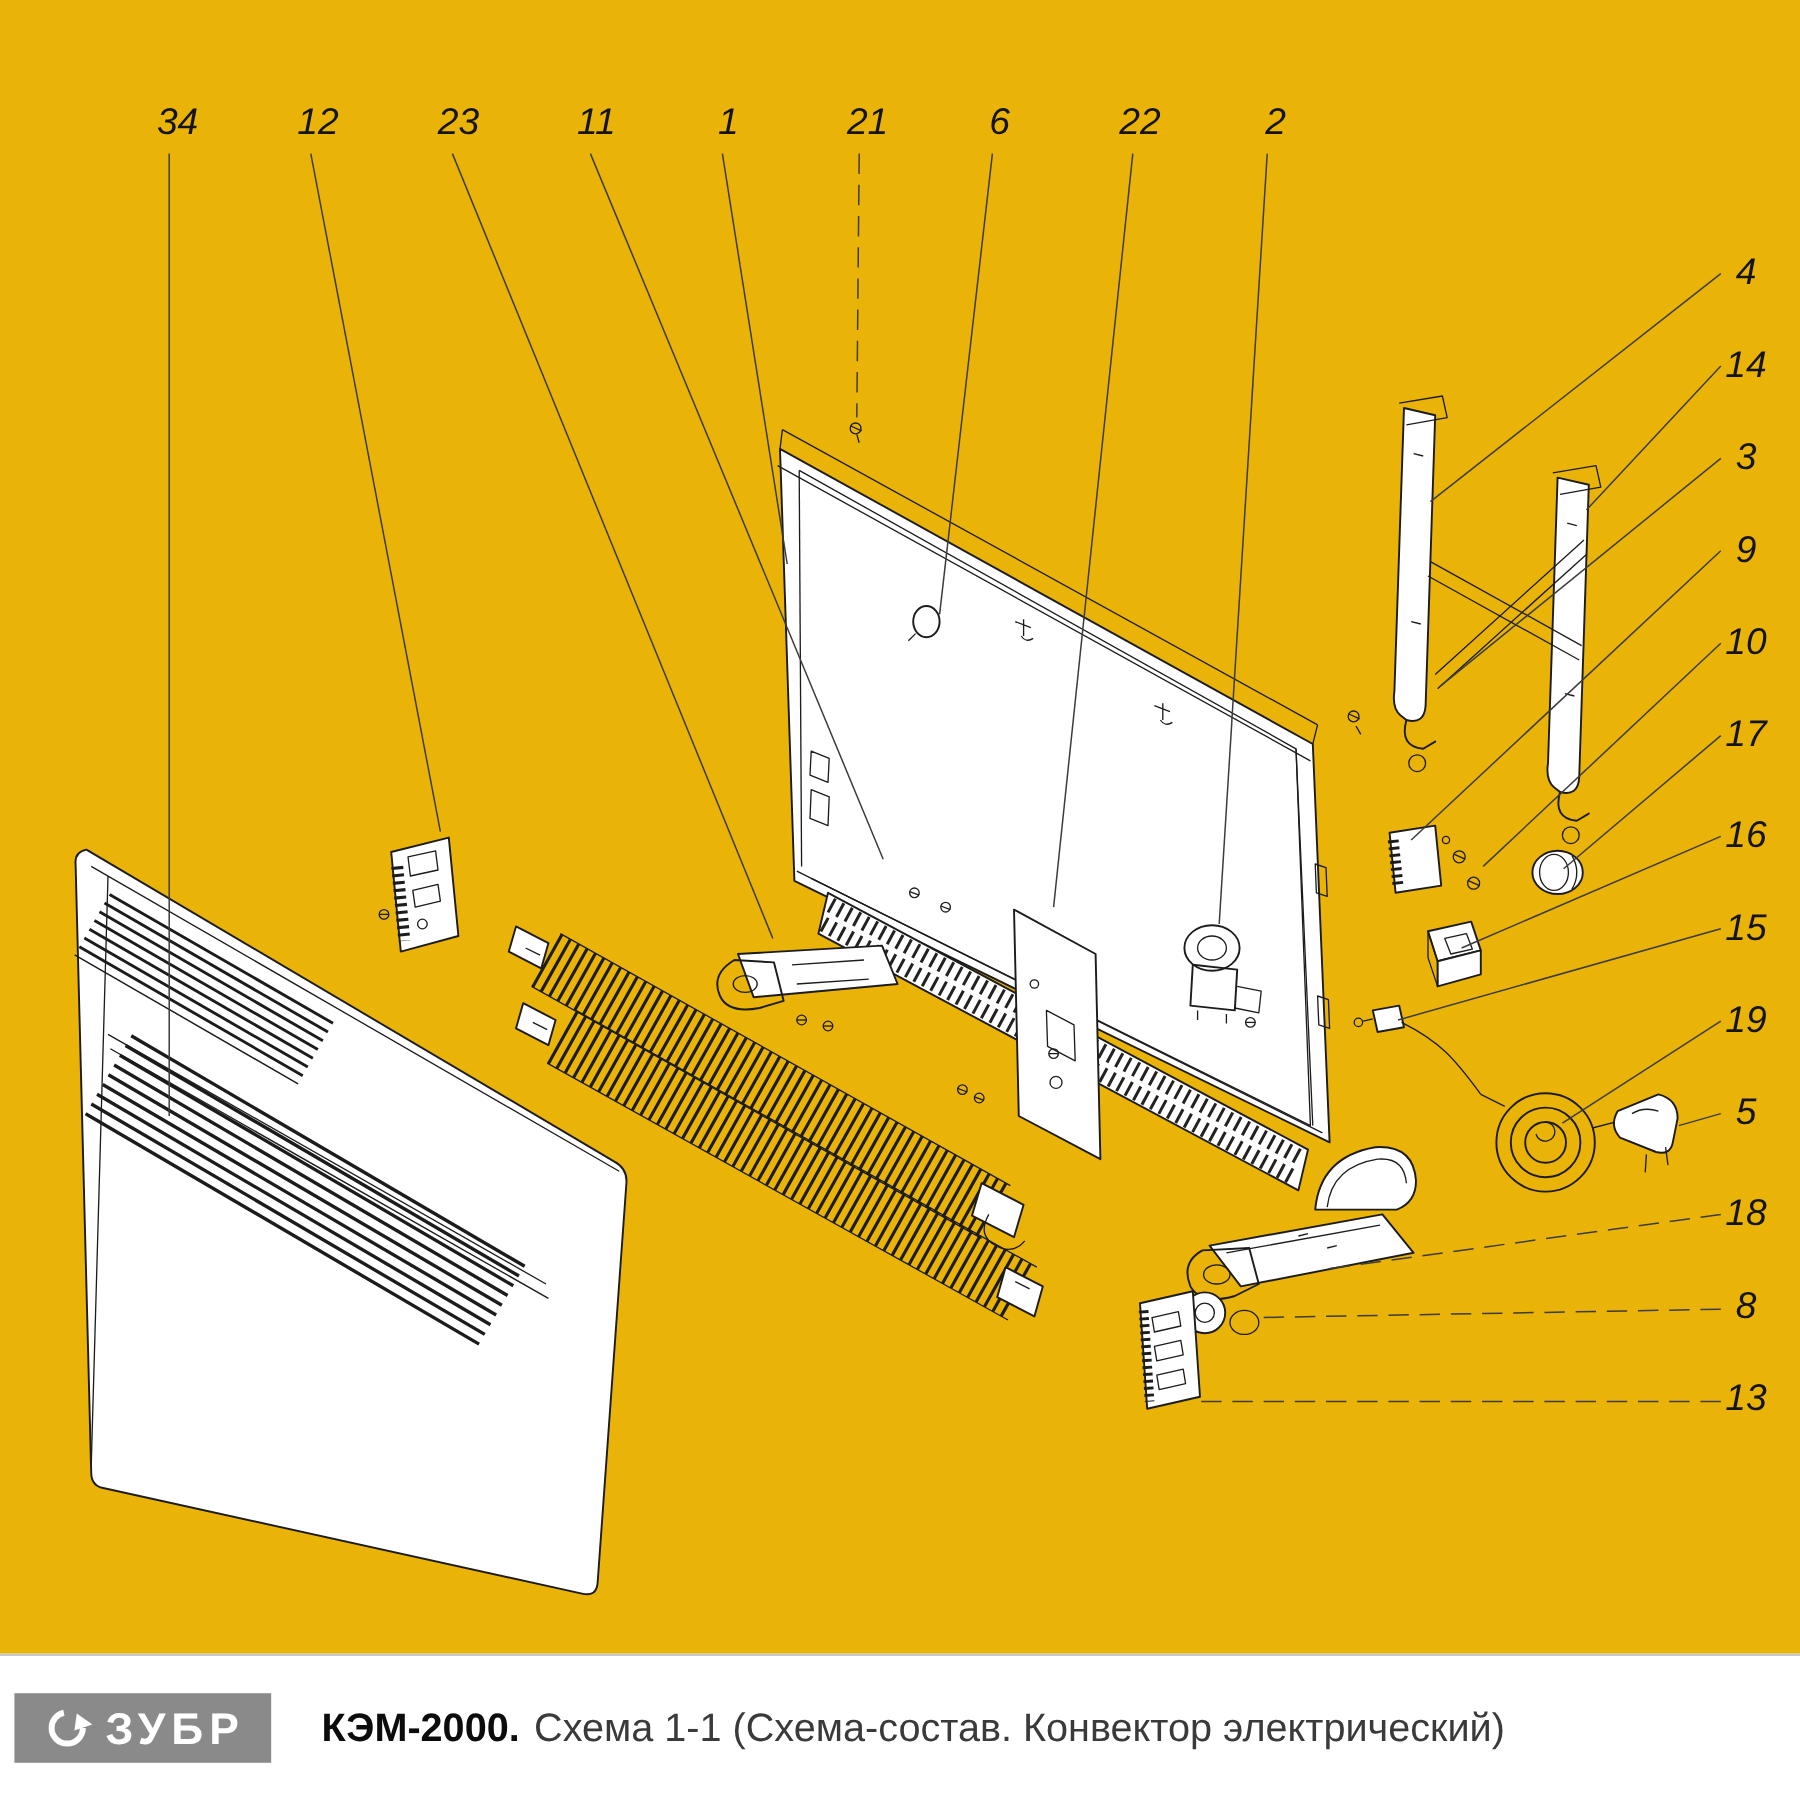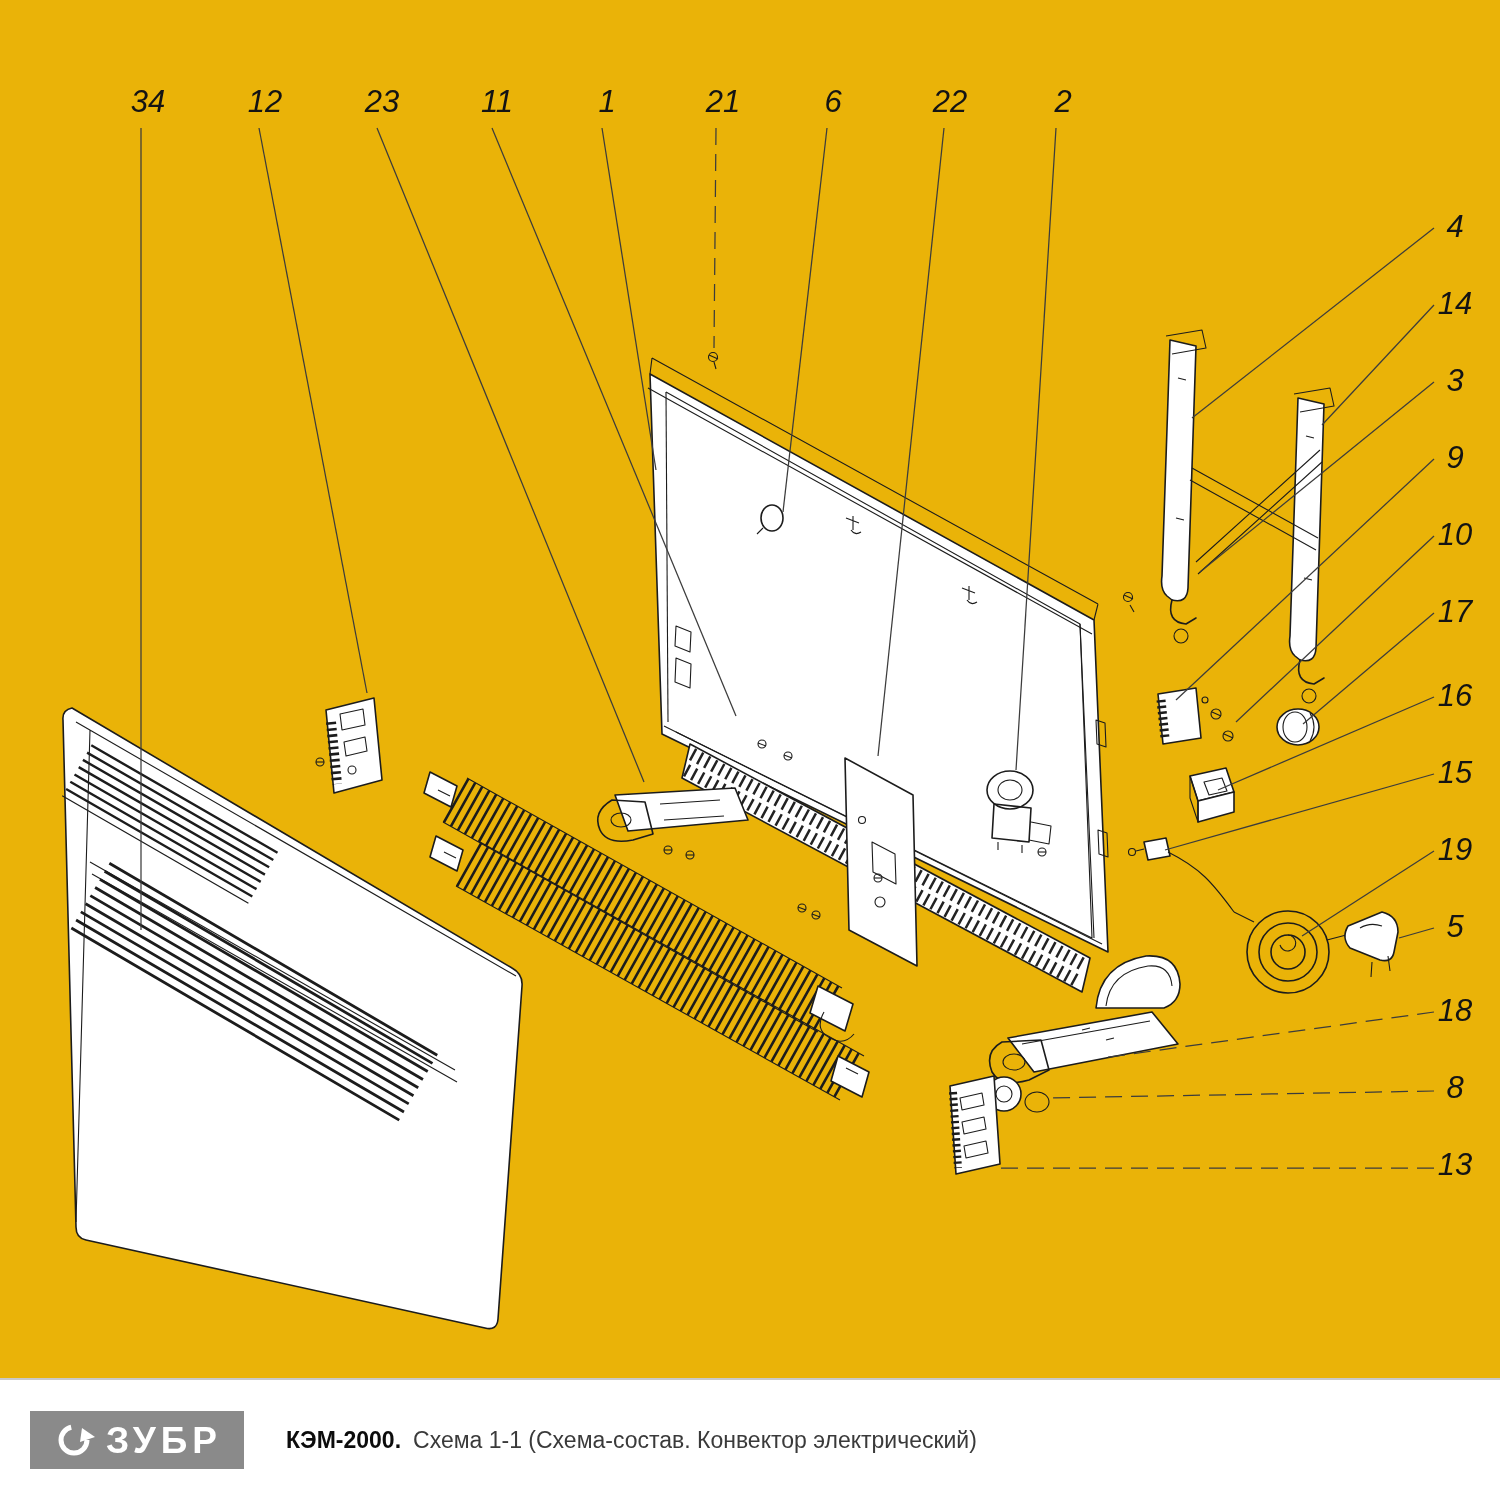--- a/index.html
+++ b/index.html
@@ -7,24 +7,24 @@
   body{width:1500px;height:1500px;position:relative;font-family:"Liberation Sans",sans-serif;overflow:hidden}
   .page{position:absolute;inset:0;background:#eab308}
   svg.diagram{position:absolute;top:0;left:0;display:block}
   .line{stroke:#1c1c1c;stroke-width:1.6;fill:none;stroke-linejoin:round;stroke-linecap:round}
   .thin{stroke:#1c1c1c;stroke-width:1.1;fill:none;stroke-linejoin:round}
   .wfill{fill:#fff}
   .leader{stroke:#3c3c3c;stroke-width:1.25;fill:none}
   .leader.dashed{stroke-dasharray:17 9}
   .callout-num{font-family:"Liberation Sans",sans-serif;font-style:italic;font-size:31px;fill:#141414;text-anchor:middle}
   .footer{position:absolute;left:0;top:1378px;width:1500px;height:122px;border-top:2px solid #c9c9c9;
-          display:flex;align-items:center;gap:42px;padding-left:30px;background:#fff}
+          display:flex;align-items:center;gap:42px;padding-left:12px;background:#fff}
   .logo{background:#8a8a8a;width:214px;height:58px;display:flex;align-items:center;justify-content:center;gap:10px;flex:0 0 auto}
   .logo-text{color:#fff;font-weight:bold;font-size:37px;letter-spacing:5px;line-height:1}
-  .caption{font-size:23px;color:#3a3a3a;white-space:nowrap}
+  .caption{font-size:33px;color:#3a3a3a;white-space:nowrap}
   .model{font-weight:bold;color:#0c0c0c;margin-right:12px}
 </style>
 </head>
 <body>
 
 <div class="page">
 
 <svg class="diagram" width="1500" height="1378" viewBox="0 0 1500 1378" xmlns="http://www.w3.org/2000/svg">
 
   <g>

